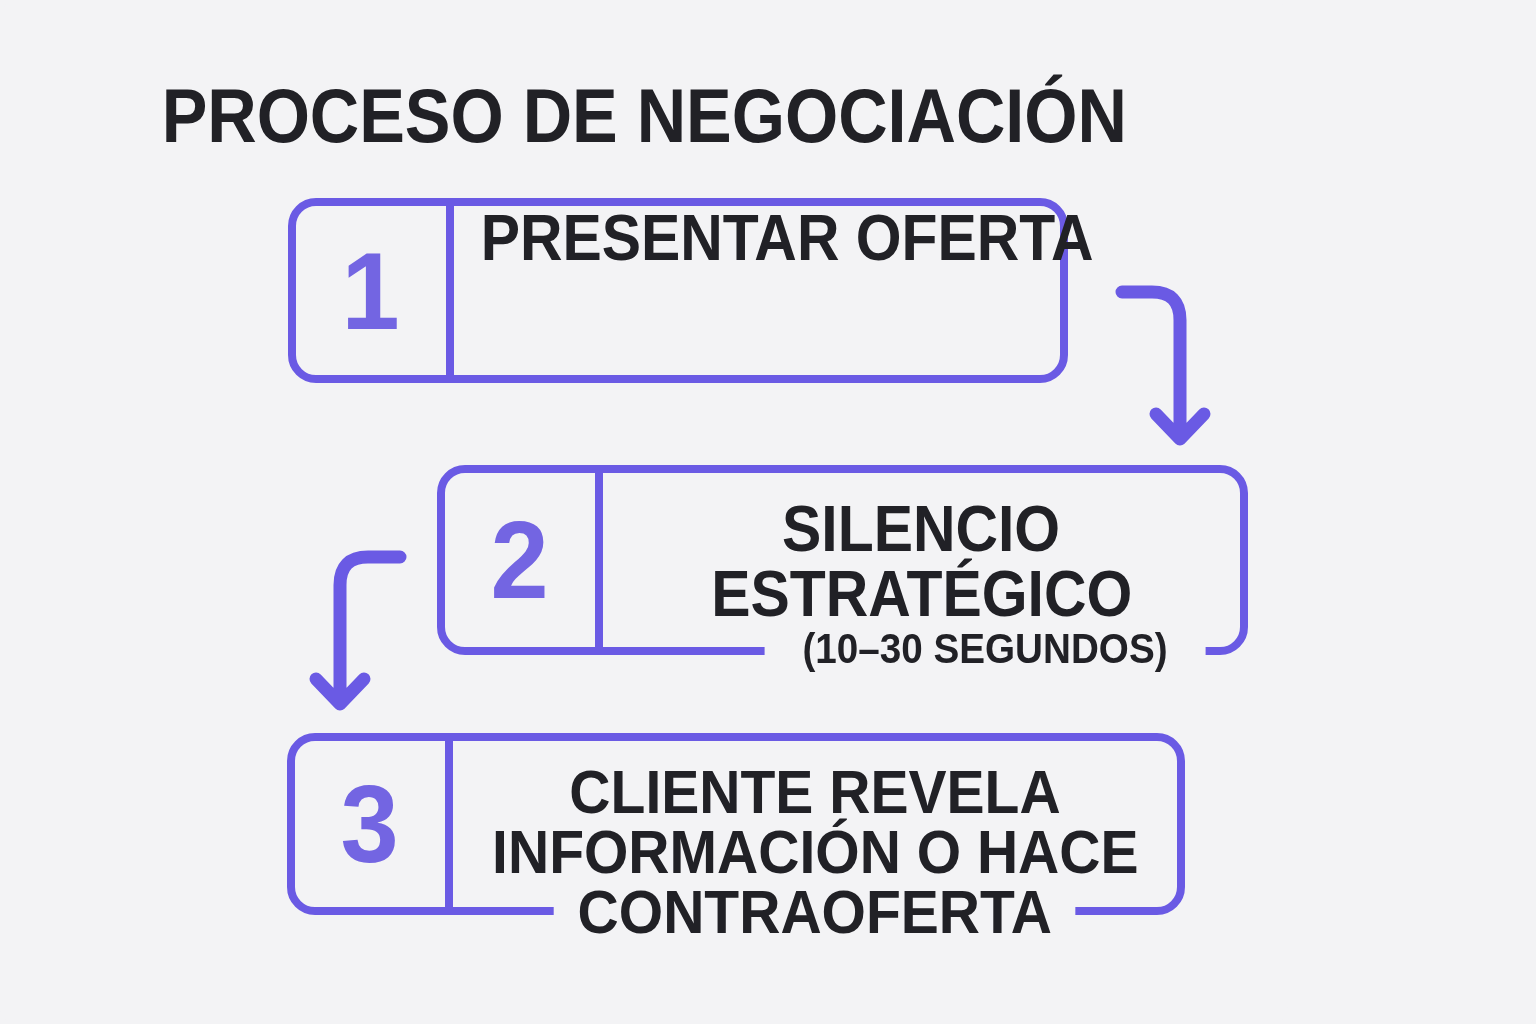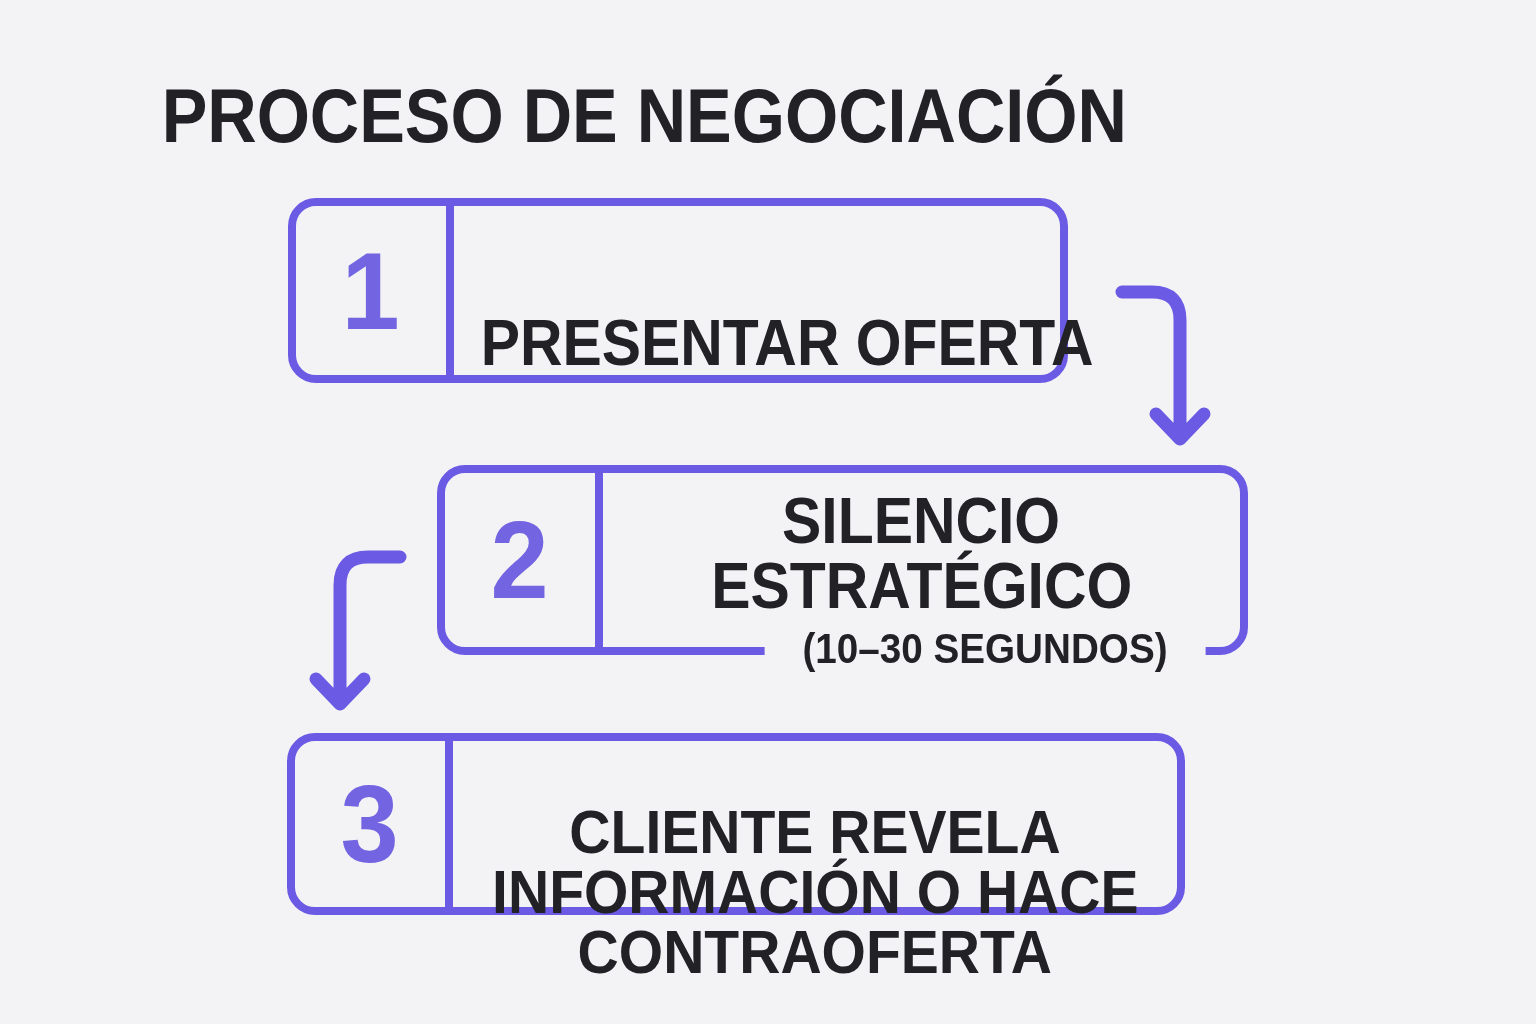--- a/index.html
+++ b/index.html
@@ -54,49 +54,49 @@
     color: var(--number, #7365E2);
     font-size: 110px;
     line-height: 110px;
   }
   .num-cell .squeeze { display: inline-block; transform: scaleX(0.95); transform-origin: center; }
   .label-cell {
     flex: 1 1 auto;
     display: flex;
     flex-direction: column;
     align-items: center;
-    justify-content: flex-end;
+    justify-content: flex-start;
     color: var(--ink, #212126);
     position: relative;
   }
   .label-line {
     font-size: 64px;
     line-height: 64px;
     white-space: nowrap;
     transform: scaleX(0.92);
     transform-origin: center;
   }
   
   #box2 .label-line { line-height: 65px; }
-  #box2 .label-cell { justify-content: flex-start; padding-top: 16px; }
+  #box2 .label-cell { justify-content: flex-start; padding-top: 24px; }
   .sub-label {
     position: absolute;
     bottom: -22px;
     left: 60%;
     transform: translateX(-50%);
     background: var(--bg, #F3F3F5);
     padding: 0 22px;
     font-size: 42px;
     line-height: 40px;
     color: var(--ink, #212126);
     white-space: nowrap;
   }
   .sub-label .squeeze { display: inline-block; transform: scaleX(0.92); transform-origin: center; }
   
-  #box3 .label-cell { justify-content: flex-start; padding-top: 21px; margin-top: 40px; }
+  #box3 .label-cell { justify-content: flex-start; padding-top: 21px; }
   #box3 .label-line { line-height: 60px; font-size: 62px; }
   .erase-line {
     background: var(--bg, #F3F3F5);
     padding: 0 26px;
     align-self: center;
   }
   .arrows-layer {
     position: absolute;
     top: 0; left: 0;
     width: 1536px; height: 1024px;

